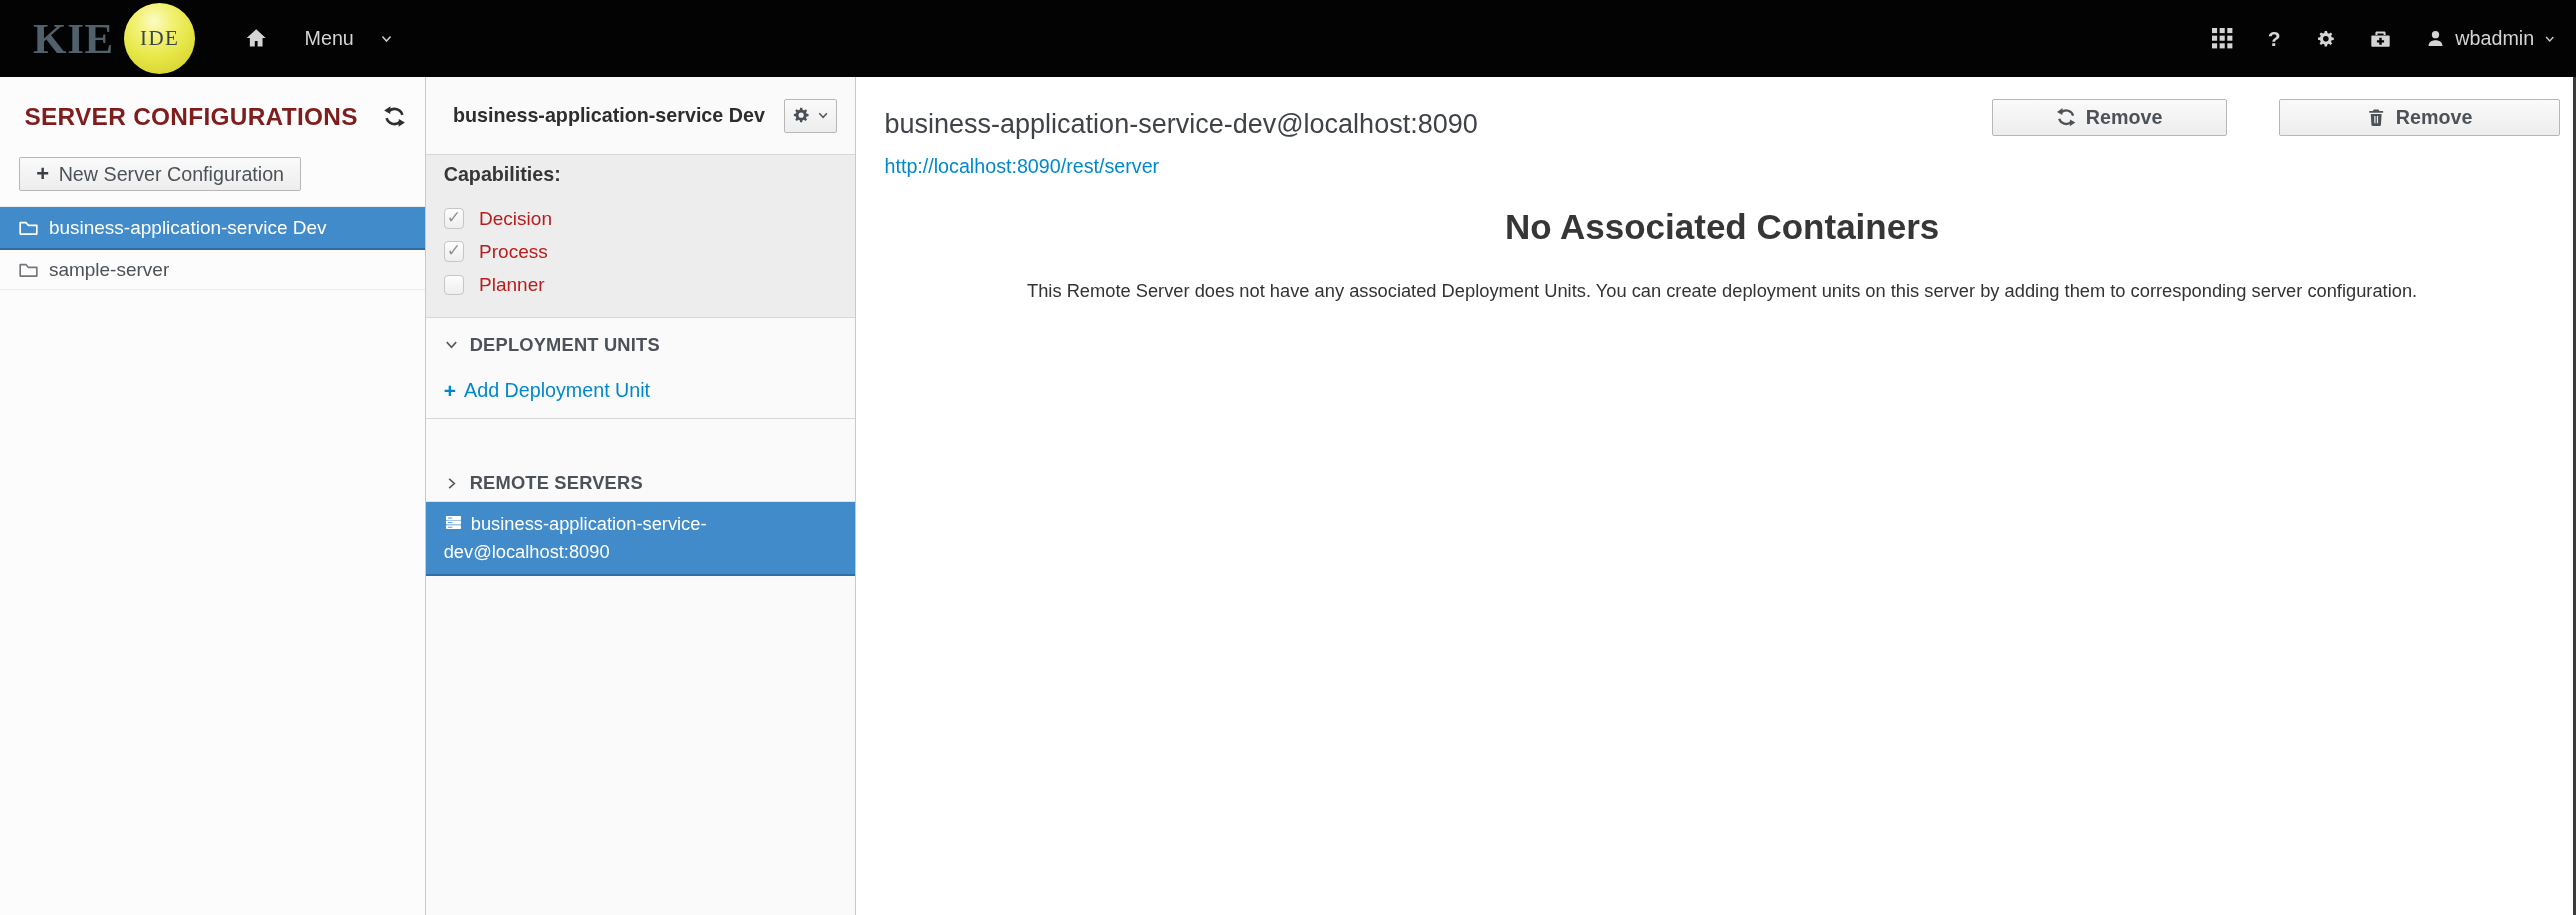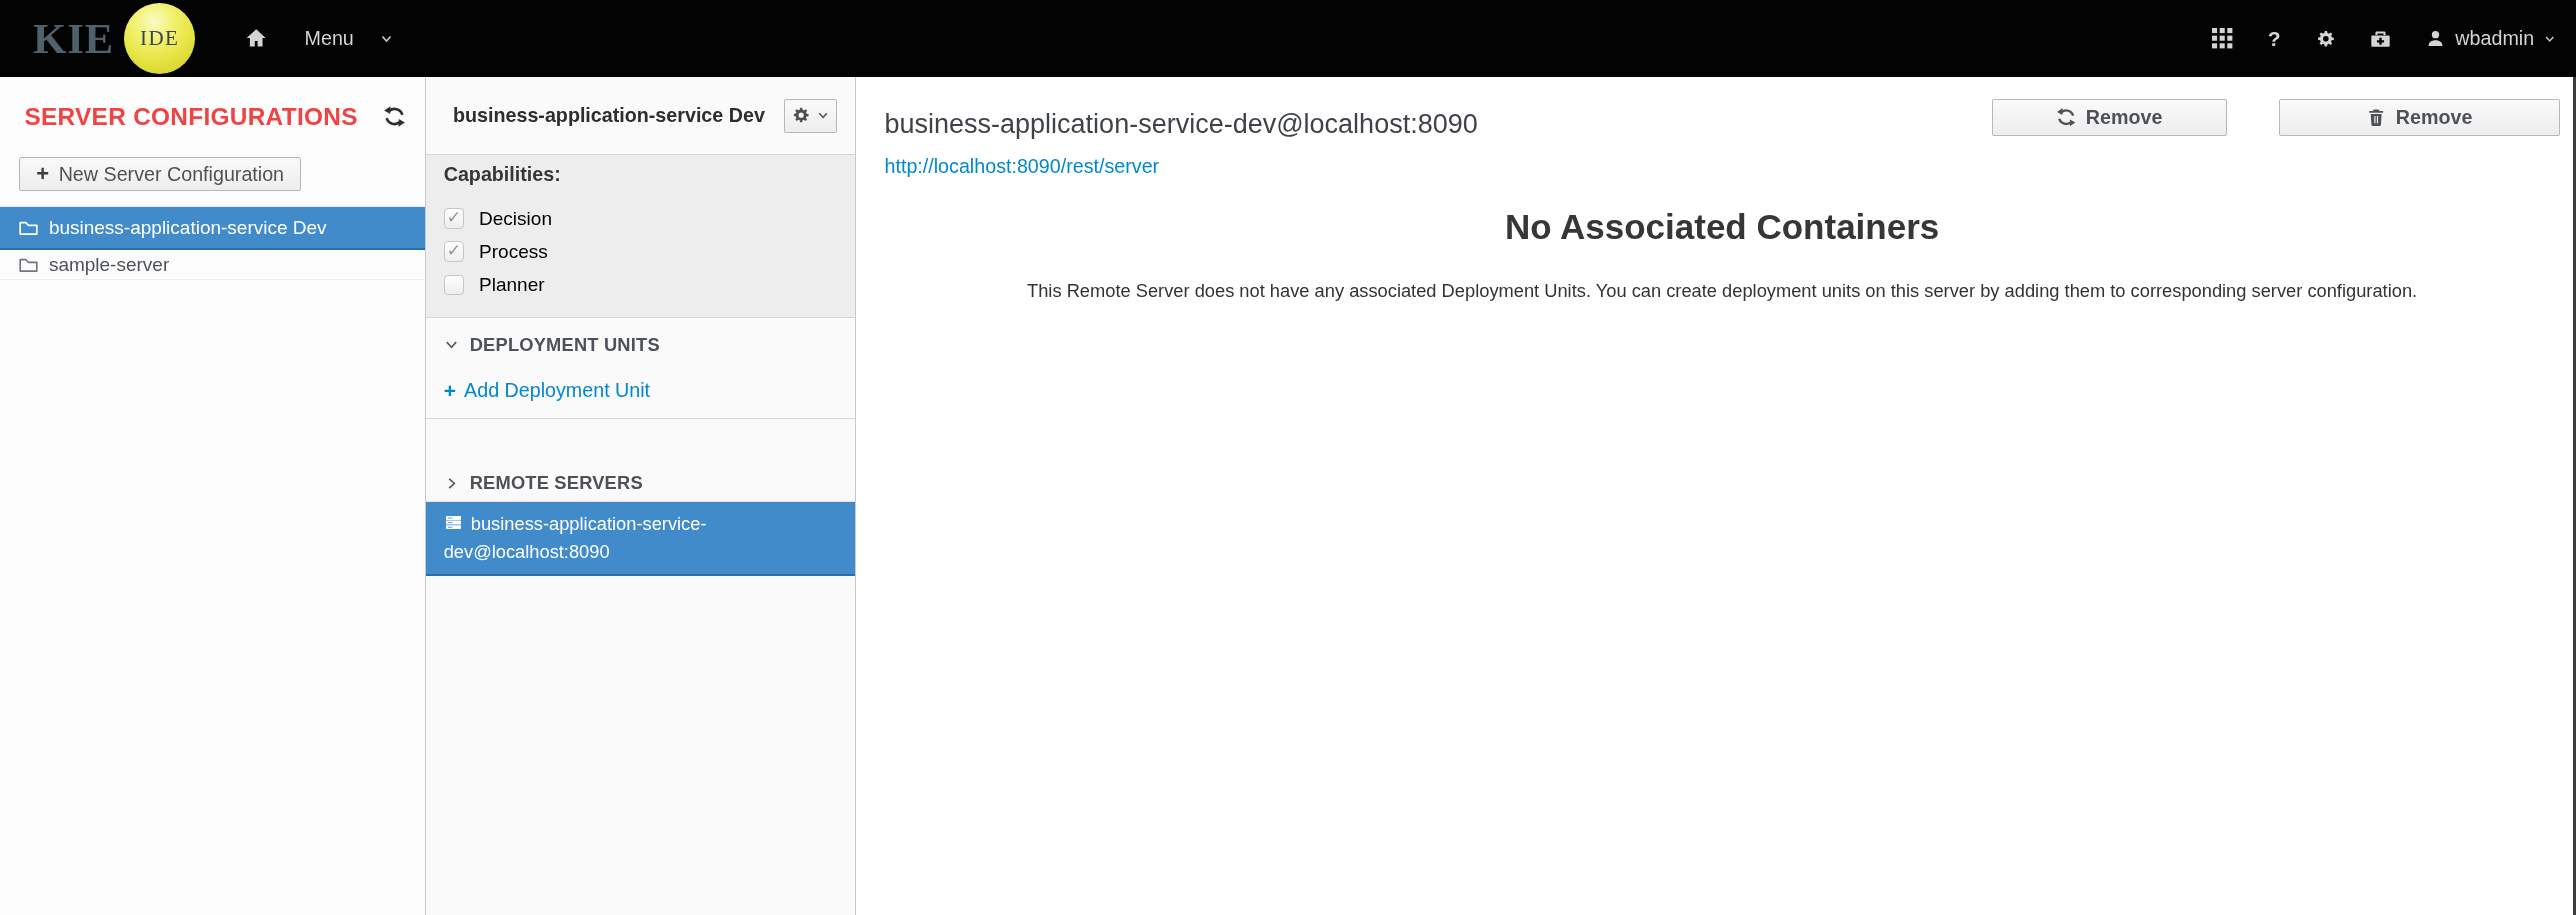--- a/index.html
+++ b/index.html
@@ -22,48 +22,48 @@
   .help-glyph { font-size:21px; font-weight:bold; line-height:1; }
   .user-menu { gap:10px; }
   .chev { opacity:.95; }
 
   
   .app { display:flex; height:839px; }
 
   
   .sidebar { width:426px; background:#fcfcfc; border-right:1.4px solid #c9c9c9; flex:none; }
   .sidebar-head { display:flex; align-items:center; justify-content:space-between; padding:23px 19px 0 24.4px; height:56px; }
-  .sidebar-head h2 { font-size:24.4px; font-weight:bold; color:#ef4444; letter-spacing:0.3px; }
+  .sidebar-head h2 { font-size:24.4px; font-weight:bold; color:#7f1d1d; letter-spacing:0.3px; }
   .icon-btn { background:none; border:none; cursor:pointer; color:#2e2e2e; padding:0; }
   .btn { display:inline-flex; align-items:center; justify-content:center; gap:9.5px;
     background:linear-gradient(to bottom,#fafafa 0%,#ededed 100%); border:1.4px solid #b7b7b7; border-radius:2px;
     color:#4d5258; font-size:19.7px; font-weight:bold; cursor:pointer; font-family:inherit; }
   .new-btn { margin:24px 0 0 19px; height:34px; padding:0 16.3px; font-weight:normal; }
   .plus-dark { font-size:22px; font-weight:bold; color:#3a3f44; line-height:1; }
   .config-list { margin-top:15px; list-style:none; border-top:1.4px solid #ececec; }
-  .config-item { display:flex; align-items:center; gap:10.2px; height:30px; padding:0 11px 0 17.7px; font-size:19px; color:#4d5258;
+  .config-item { display:flex; align-items:center; gap:10.2px; height:40px; padding:0 11px 0 17.7px; font-size:19px; color:#4d5258;
     border-bottom:1.4px solid #ececec; cursor:pointer; background:#fcfcfc; }
   .config-item .f-icon { color:#72767b; flex:none; }
   .config-item.selected { background:#428bca; color:#ffffff; border-bottom:2.7px solid #2d6da3; height:43px; }
   .config-item.selected .f-icon { color:#ffffff; }
 
   
   .panel { width:430px; background:#fafafa; border-right:1.4px solid #c9c9c9; flex:none; display:flex; flex-direction:column; }
   .panel-head { display:flex; align-items:center; justify-content:space-between; padding:0 17.7px 0 27px; height:78px; border-bottom:1.4px solid #d6d6d6; background:#fafafa; }
   .panel-head h3 { font-size:19.7px; font-weight:bold; color:#2d2d2d; }
   .gear-btn { width:53px; height:34px; gap:6.8px; padding:0; color:#4a5056; }
   .caps { background:#ededed; border-bottom:1.4px solid #d6d6d6; padding:8.1px 17.7px 18.3px 17.7px; }
   .caps-label { font-size:19.7px; font-weight:bold; color:#363636; line-height:23px; }
   .cap-row { display:flex; align-items:center; gap:15px; margin-top:19px; height:27px; }
   .cap-row + .cap-row { margin-top:6.1px; }
   .checkbox { width:20.4px; height:20.4px; border:1.4px solid #c6c6c6; border-radius:4.1px; background:linear-gradient(to bottom,#fdfdfd,#eeeeee);
     display:flex; align-items:center; justify-content:center; cursor:pointer; }
   .checkbox .tick { display:none; font-size:17px; color:#8e9398; line-height:1; transform:translateY(-0.7px); }
   .checkbox.checked .tick { display:block; }
-  .cap-row label { font-size:19px; color:#000000; }
+  .cap-row label { font-size:19px; color:#b91c1c; }
   .du-section { padding:15.6px 17.7px 15px 17.7px; border-bottom:1.4px solid #d6d6d6; }
   .sec-head { display:flex; align-items:center; gap:11px; cursor:pointer; height:23px; }
   .sec-head h4 { font-size:18.3px; font-weight:bold; color:#4d5258; letter-spacing:0.2px; }
   .sec-head .chev { color:#4d5258; }
   .add-link { display:inline-flex; align-items:center; gap:8.1px; margin-top:22px; height:24.4px; font-size:19.7px; color:#0088ce; text-decoration:none; cursor:pointer; }
   .plus-blue { font-size:21px; font-weight:bold; line-height:1; }
   .panel-gap { height:53px; }
   .rs-head { padding:0 17.7px 6.1px 17.7px; border-bottom:1.4px solid #e3e3e3; }
   .rs-item { background:#428bca; color:#fff; padding:8.1px 17.7px; border-bottom:2.7px solid #2f6ea5; cursor:pointer;
     font-size:18.3px; line-height:28px; word-break:break-word; }

